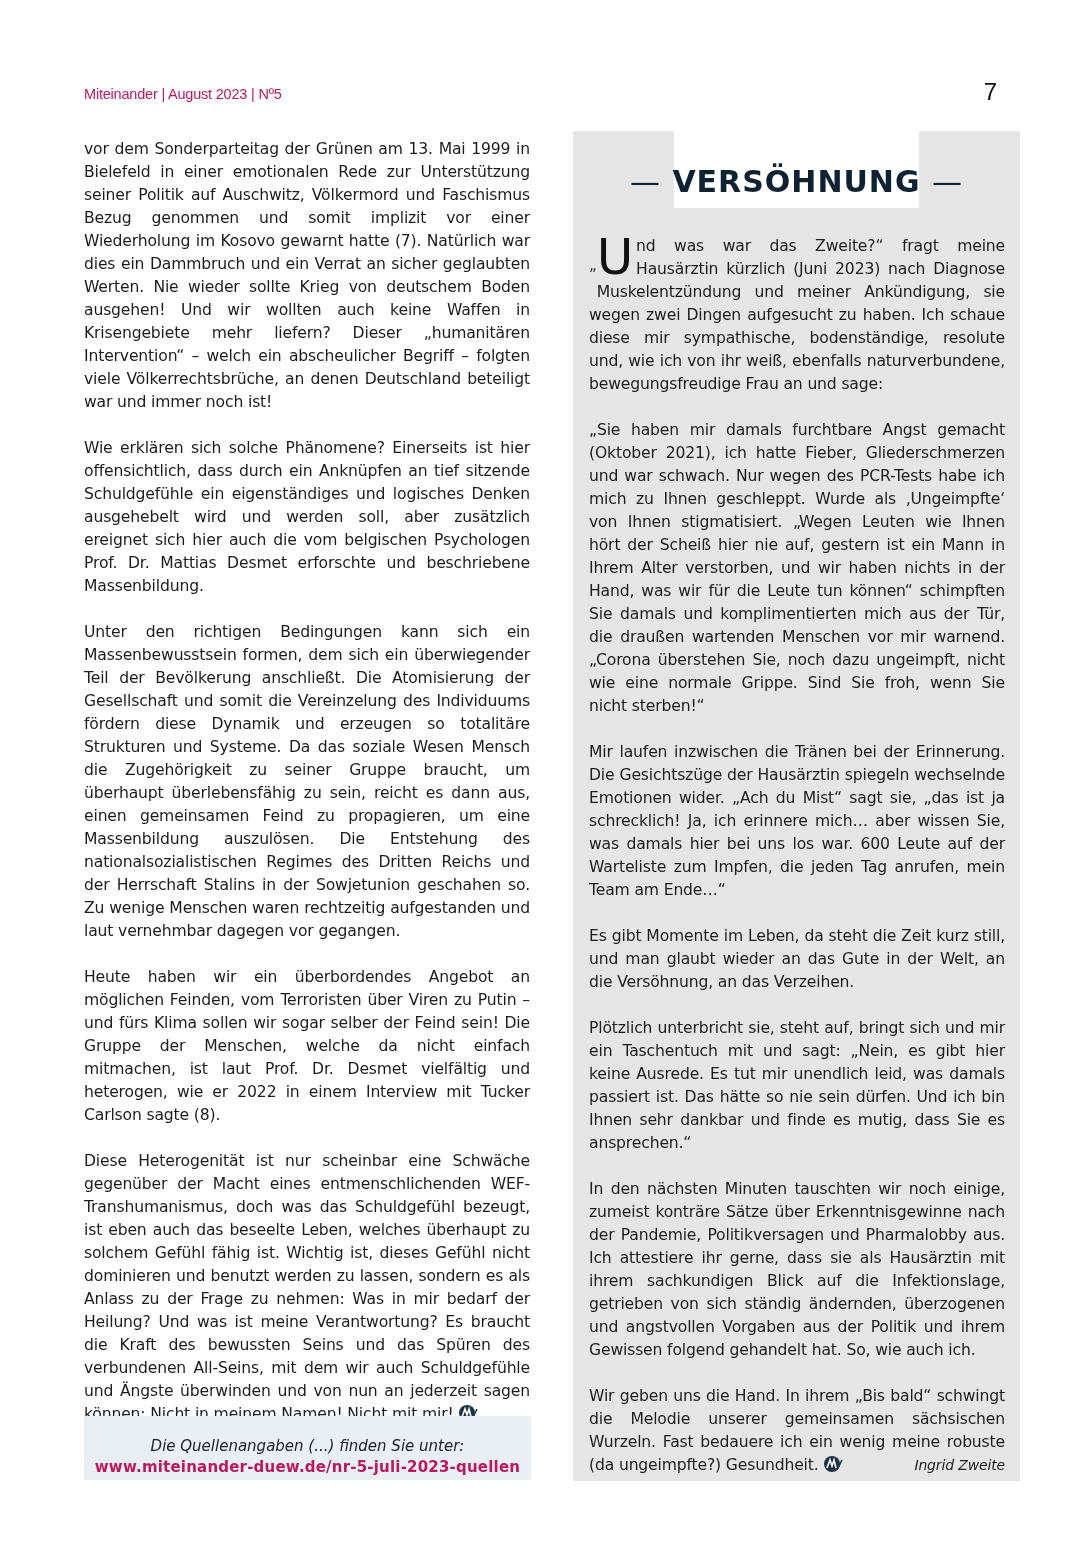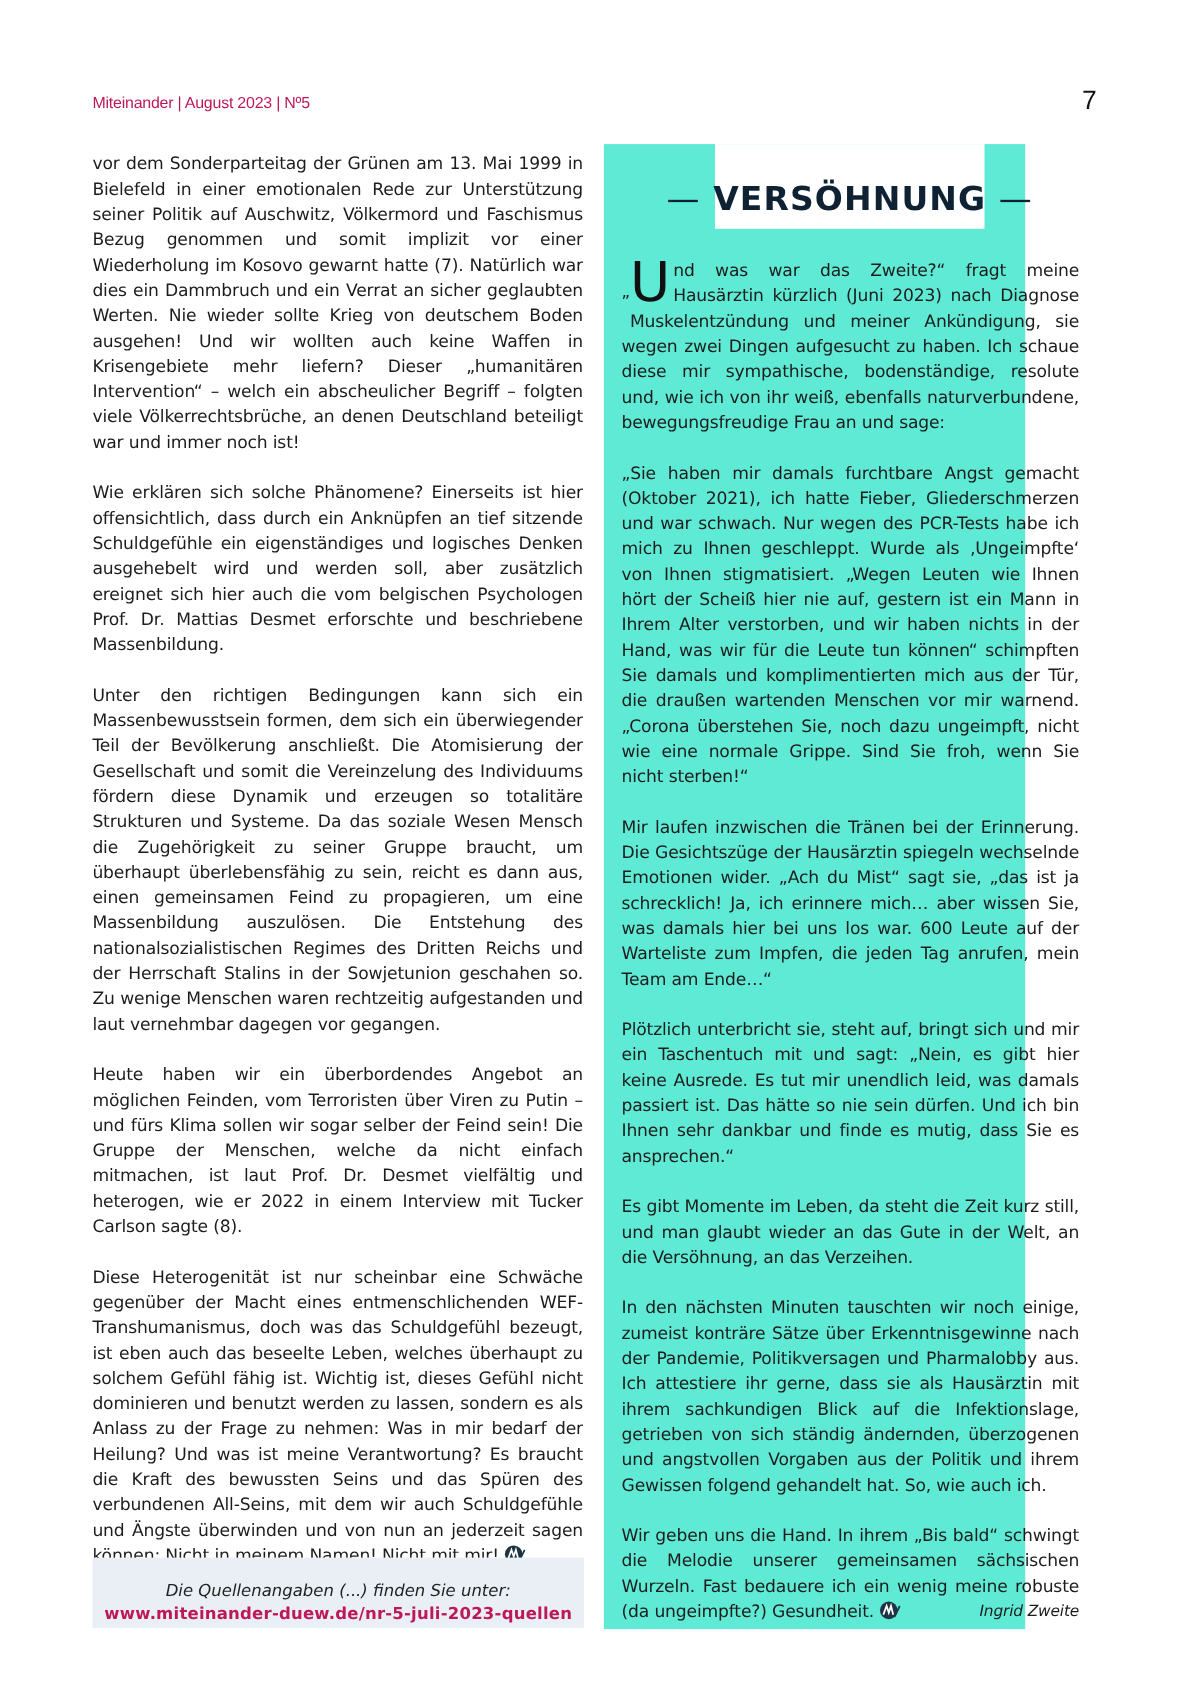--- a/index.html
+++ b/index.html
@@ -27,21 +27,21 @@
   .logo-mark {
     display: inline-block; width: 20px; height: 18px; vertical-align: -3px; margin-left: 4px;
   }
   .sources-box {
     position: absolute; left: 84px; top: 1416px; width: 447px; height: 64px;
     background: #e9eff4; text-align: center;
   }
   .sources-intro { font-style: italic; font-size: 15px; margin-top: 20px; line-height: 20px; color: #222; }
   .sources-url { font-weight: bold; font-size: 15px; line-height: 22px; color: #be185d; letter-spacing: 0.2px; }
   .sidebar {
-    position: absolute; left: 549px; top: 131px; width: 383px; height: 1350px; background: #5eead4;
+    position: absolute; left: 573px; top: 131px; width: 447px; height: 1350px; background: #e5e5e5;
   }
   .title-tab {
     position: absolute; left: 101px; top: 0; width: 245px; height: 77px; background: #ffffff;
   }
   .title-row {
     position: absolute; left: 0; top: 33px; width: 447px; text-align: center;
     font-size: 30px; font-weight: bold; color: #0f2233; letter-spacing: 1px;
     font-family: "DejaVu Sans", sans-serif;
   }
   .title-row .dash { font-weight: normal; color: #0f2233; }
@@ -82,22 +82,22 @@
   <div class="title-tab"></div>
   <div class="title-row">
     <span class="dash">—</span>
     <span>VERSÖHNUNG</span>
     <span class="dash">—</span>
   </div>
   <div class="sidebar-body">
     <p class="body"><span class="dropquote">„</span><span class="dropcap">U</span><span>nd was war das Zweite?“ fragt meine Hausärztin kürzlich (Juni 2023) nach Diagnose Muskelentzündung und meiner Ankündigung, sie wegen zwei Dingen aufgesucht zu haben. Ich schaue diese mir sympathische, bodenständige, resolute und, wie ich von ihr weiß, ebenfalls naturverbundene, bewegungsfreudige Frau an und sage:</span></p>
     <p class="body">„Sie haben mir damals furchtbare Angst gemacht (Oktober 2021), ich hatte Fieber, Gliederschmerzen und war schwach. Nur wegen des PCR-Tests habe ich mich zu Ihnen geschleppt. Wurde als ‚Ungeimpfte‘ von Ihnen stigmatisiert. „Wegen Leuten wie Ihnen hört der Scheiß hier nie auf, gestern ist ein Mann in Ihrem Alter verstorben, und wir haben nichts in der Hand, was wir für die Leute tun können“ schimpften Sie damals und komplimentierten mich aus der Tür, die draußen wartenden Menschen vor mir warnend. „Corona überstehen Sie, noch dazu ungeimpft, nicht wie eine normale Grippe. Sind Sie froh, wenn Sie nicht sterben!“</p>
     <p class="body">Mir laufen inzwischen die Tränen bei der Erinnerung. Die Gesichtszüge der Hausärztin spiegeln wechselnde Emotionen wider. „Ach du Mist“ sagt sie, „das ist ja schrecklich! Ja, ich erinnere mich… aber wissen Sie, was damals hier bei uns los war. 600 Leute auf der Warteliste zum Impfen, die jeden Tag anrufen, mein Team am Ende…“</p>
+    <p class="body">Es gibt Momente im Leben, da steht die Zeit kurz still, und man glaubt wieder an das Gute in der Welt, an die Versöhnung, an das Verzeihen.</p>
     <p class="body">Plötzlich unterbricht sie, steht auf, bringt sich und mir ein Taschentuch mit und sagt: „Nein, es gibt hier keine Ausrede. Es tut mir unendlich leid, was damals passiert ist. Das hätte so nie sein dürfen. Und ich bin Ihnen sehr dankbar und finde es mutig, dass Sie es ansprechen.“</p>
-    <p class="body">Es gibt Momente im Leben, da steht die Zeit kurz still, und man glaubt wieder an das Gute in der Welt, an die Versöhnung, an das Verzeihen.</p>
     <p class="body">In den nächsten Minuten tauschten wir noch einige, zumeist konträre Sätze über Erkenntnisgewinne nach der Pandemie, Politikversagen und Pharmalobby aus. Ich attestiere ihr gerne, dass sie als Hausärztin mit ihrem sachkundigen Blick auf die Infektionslage, getrieben von sich ständig ändernden, überzogenen und angstvollen Vorgaben aus der Politik und ihrem Gewissen folgend gehandelt hat. So, wie auch ich.</p>
     <p class="body" style="margin-bottom:16px"><span>Wir geben uns die Hand. In ihrem „Bis bald“ schwingt die Melodie unserer gemeinsamen sächsischen Wurzeln. Fast bedauere ich ein wenig meine robuste (da ungeimpfte?) Gesundheit.</span><svg class="logo-mark" viewBox="0 0 20 18">
           <circle cx="9" cy="9" r="8" fill="#1d3447"></circle>
           <path d="M4 13 L7 5 L9 11 L11 5 L13 13" stroke="#fff" stroke-width="1.6" fill="none"></path>
           <path d="M14 15 L19 5" stroke="#1d3447" stroke-width="1.6"></path>
         </svg><span style="float:right;font-style:italic;font-size:14px">Ingrid Zweite</span></p>
   </div>
 </div>
 
 </body></html>

